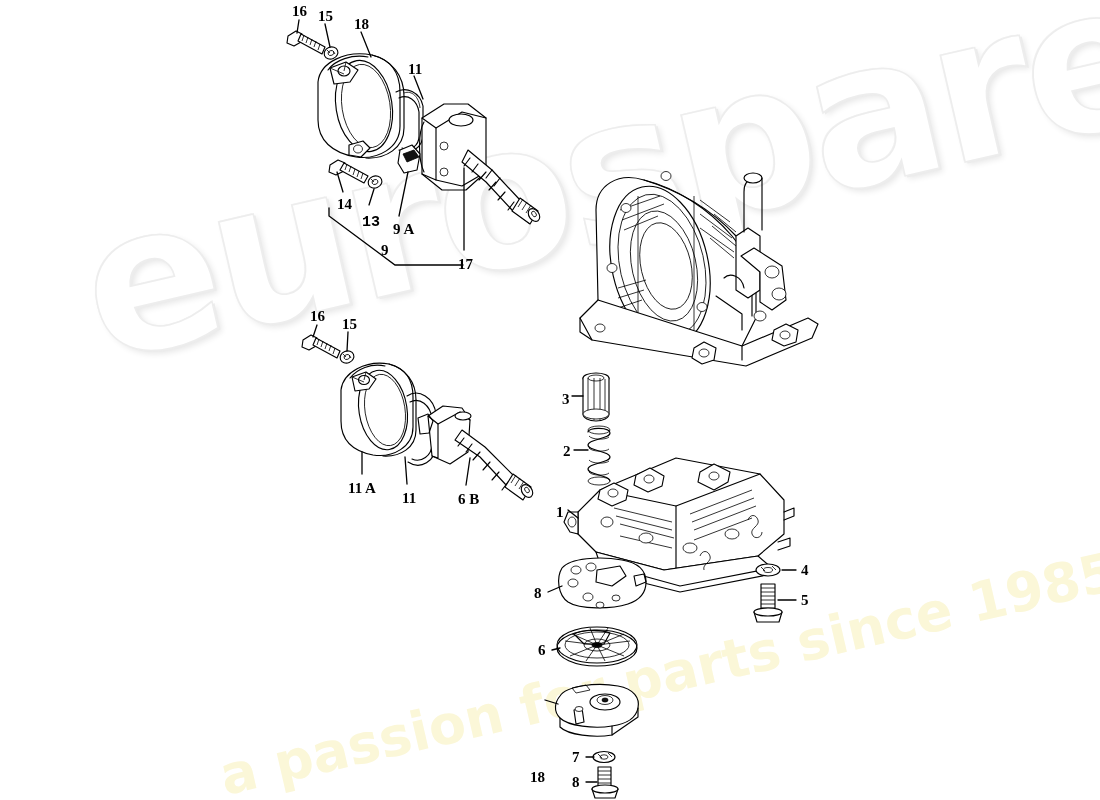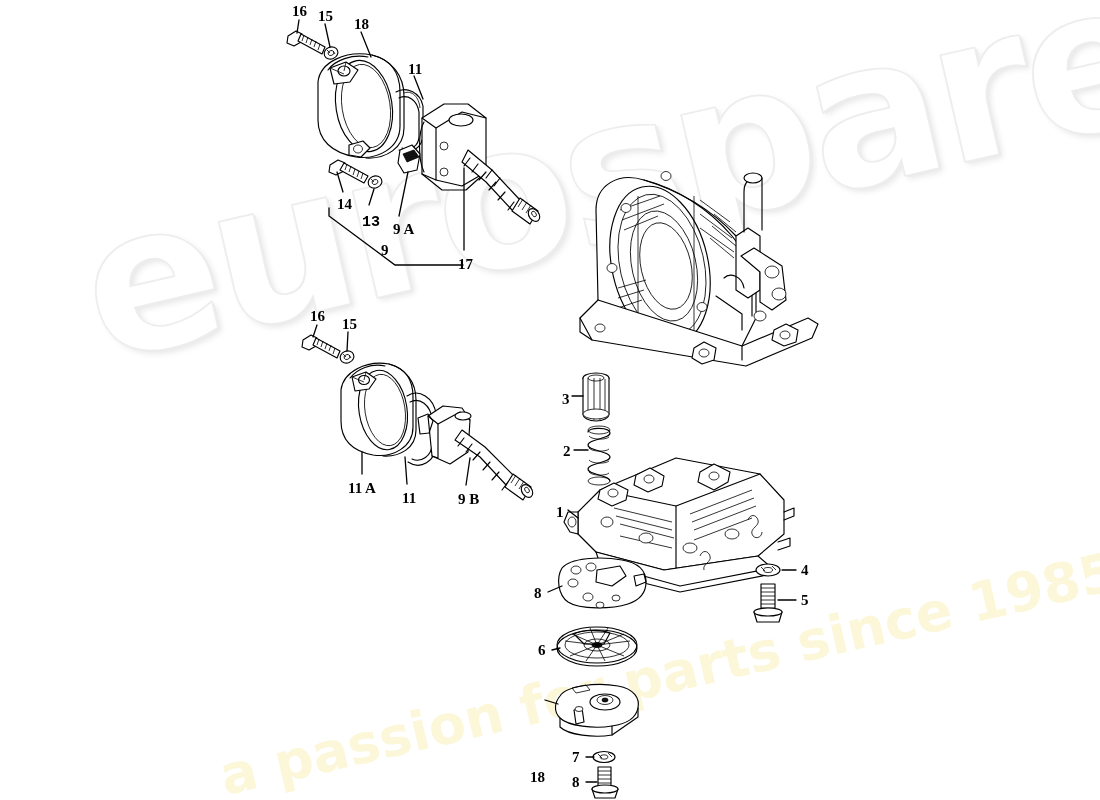--- a/index.html
+++ b/index.html
@@ -389,21 +389,21 @@
     <div class="lbl" style="left:408px;top:62px;">11</div>
     <div class="lbl" style="left:337px;top:197px;">14</div>
     <div class="lbl" style="left:362px;top:215px;font-family:Liberation Mono, monospace;">13</div>
     <div class="lbl" style="left:393px;top:222px;">9 A</div>
     <div class="lbl" style="left:381px;top:243px;">9</div>
     <div class="lbl" style="left:458px;top:257px;">17</div>
     <div class="lbl" style="left:310px;top:309px;">16</div>
     <div class="lbl" style="left:342px;top:317px;">15</div>
     <div class="lbl" style="left:348px;top:481px;">11 A</div>
     <div class="lbl" style="left:402px;top:491px;">11</div>
-    <div class="lbl" style="left:458px;top:492px;">9 B</div>
+    <div class="lbl" style="left:458px;top:492px;">6 B</div>
     <div class="lbl" style="left:562px;top:392px;">3</div>
     <div class="lbl" style="left:563px;top:444px;">2</div>
     <div class="lbl" style="left:556px;top:505px;">1</div>
     <div class="lbl" style="left:801px;top:563px;">4</div>
     <div class="lbl" style="left:801px;top:593px;">5</div>
     <div class="lbl" style="left:534px;top:586px;">8</div>
     <div class="lbl" style="left:538px;top:643px;">6</div>
     <div class="lbl" style="left:530px;top:734px;margin-top:36px;">18</div>
     <div class="lbl" style="left:572px;top:750px;">7</div>
     <div class="lbl" style="left:572px;top:775px;">8</div>

